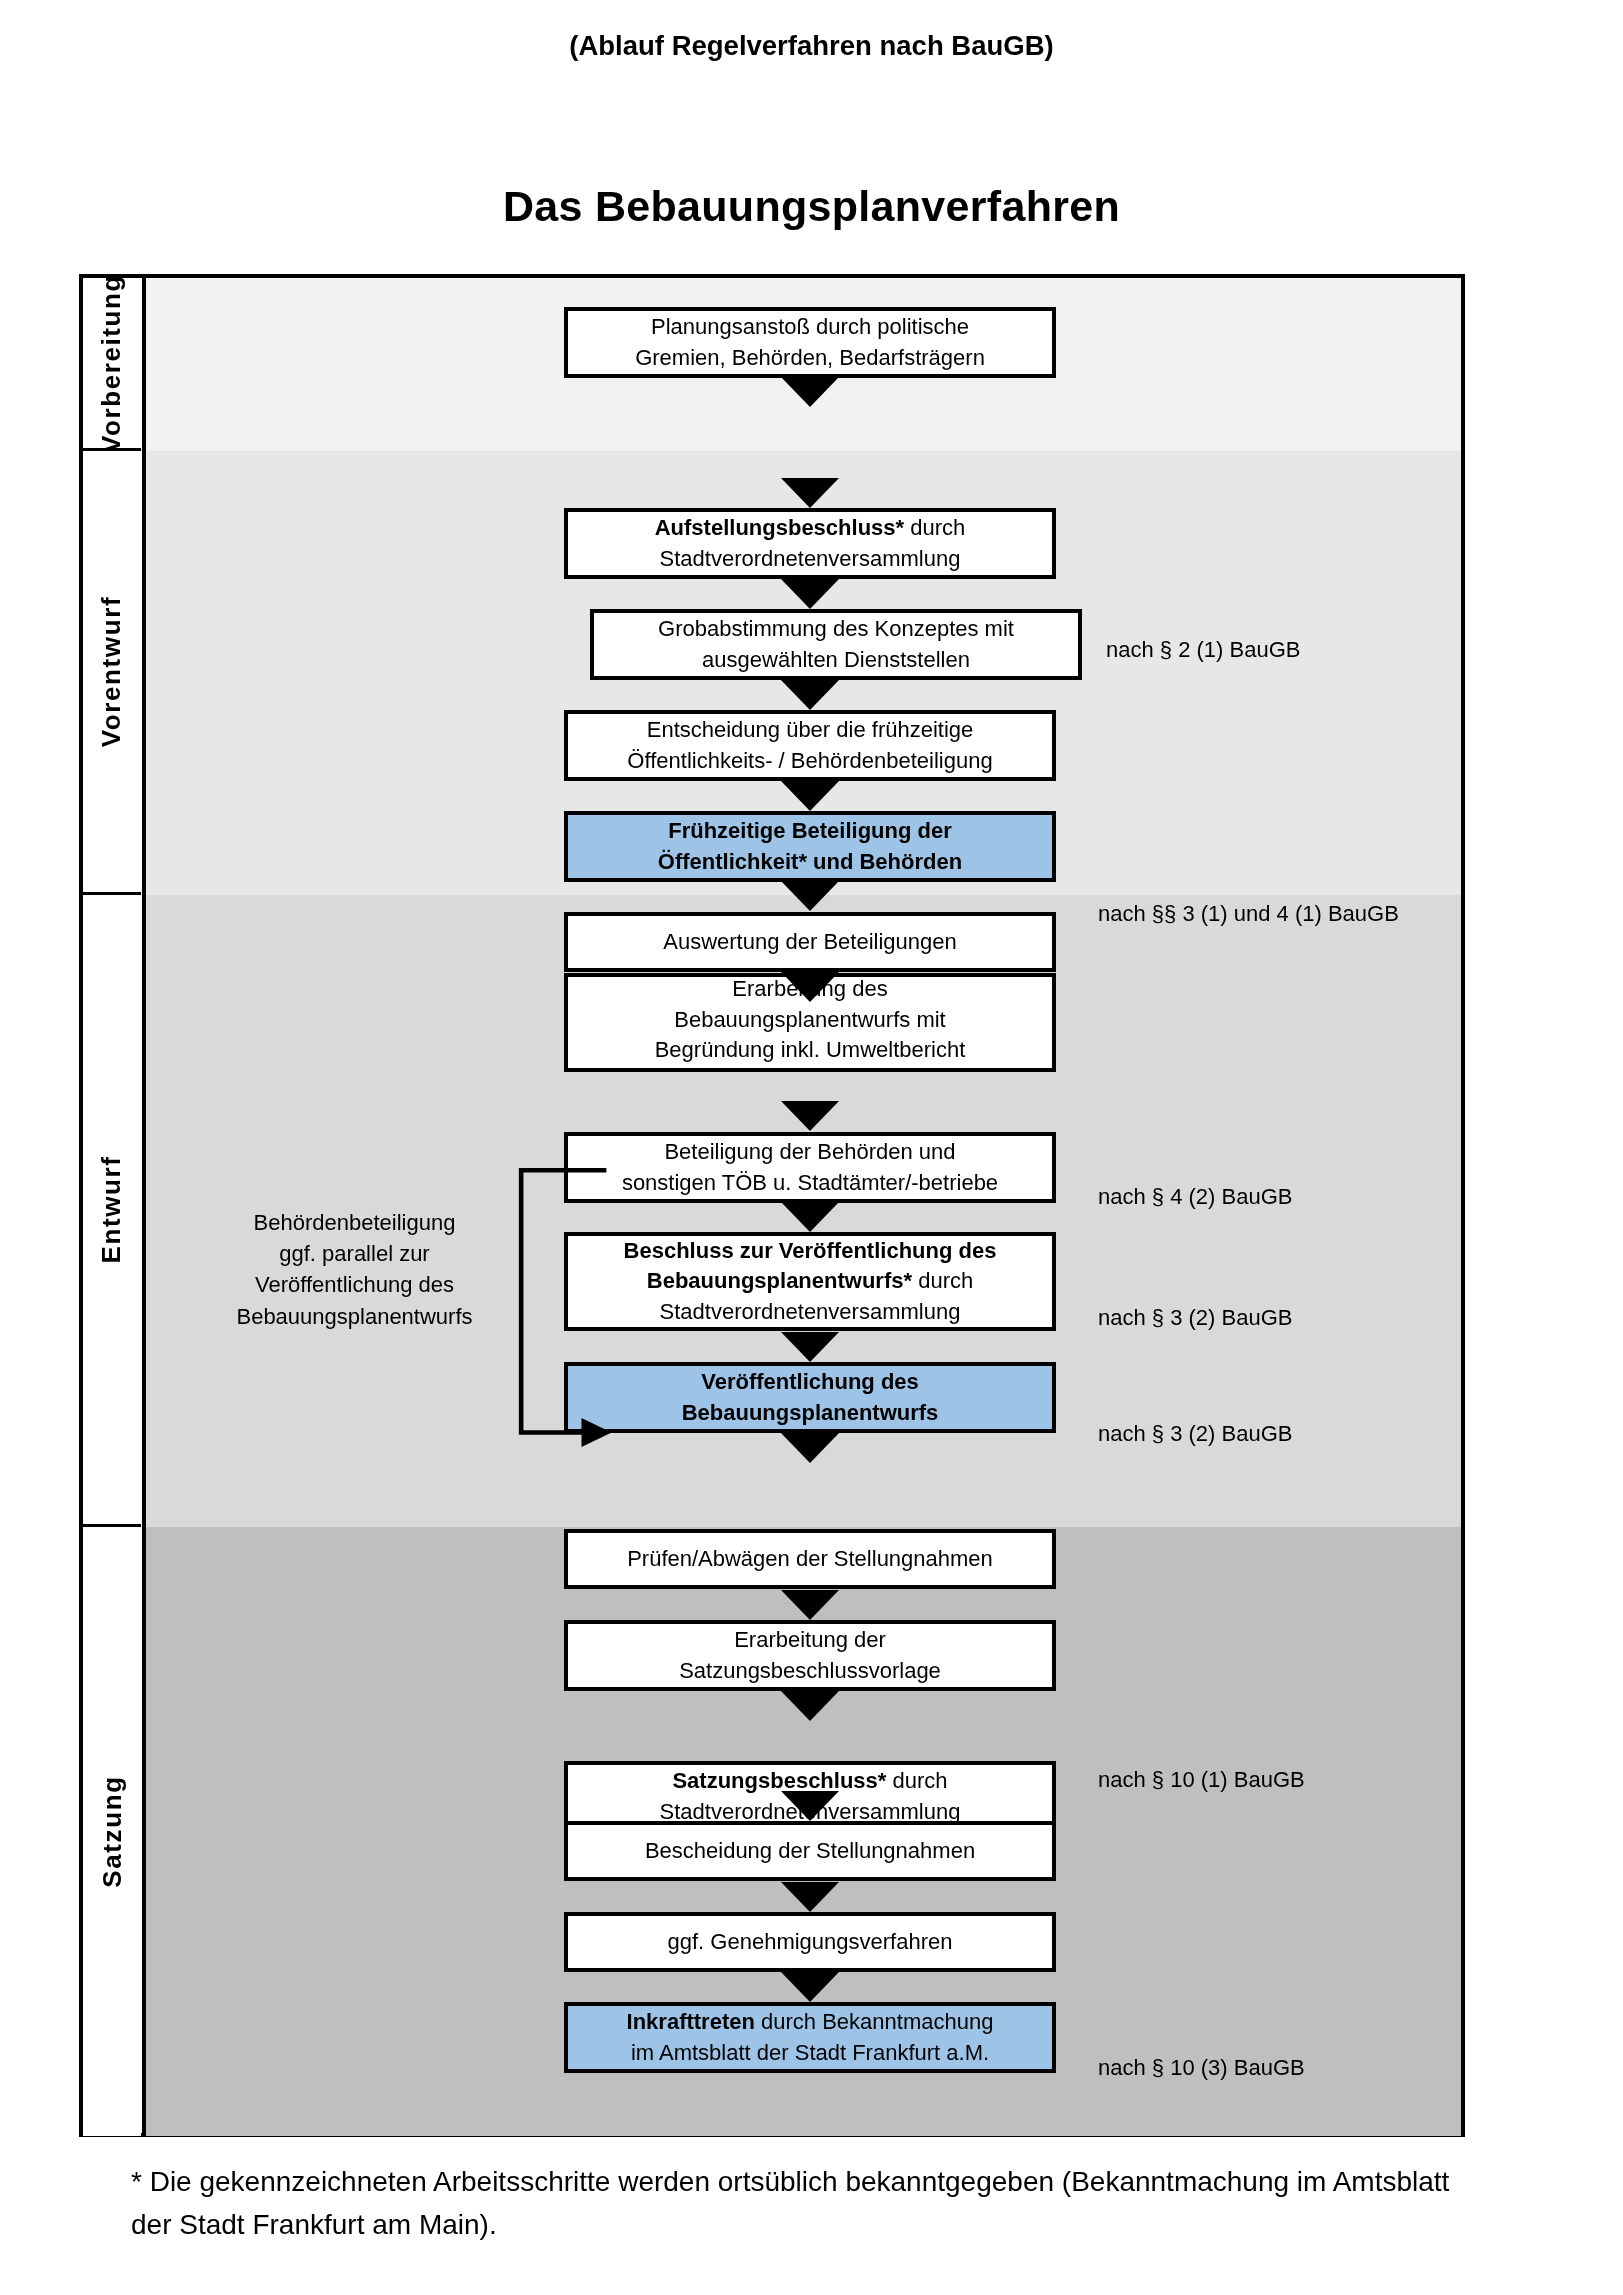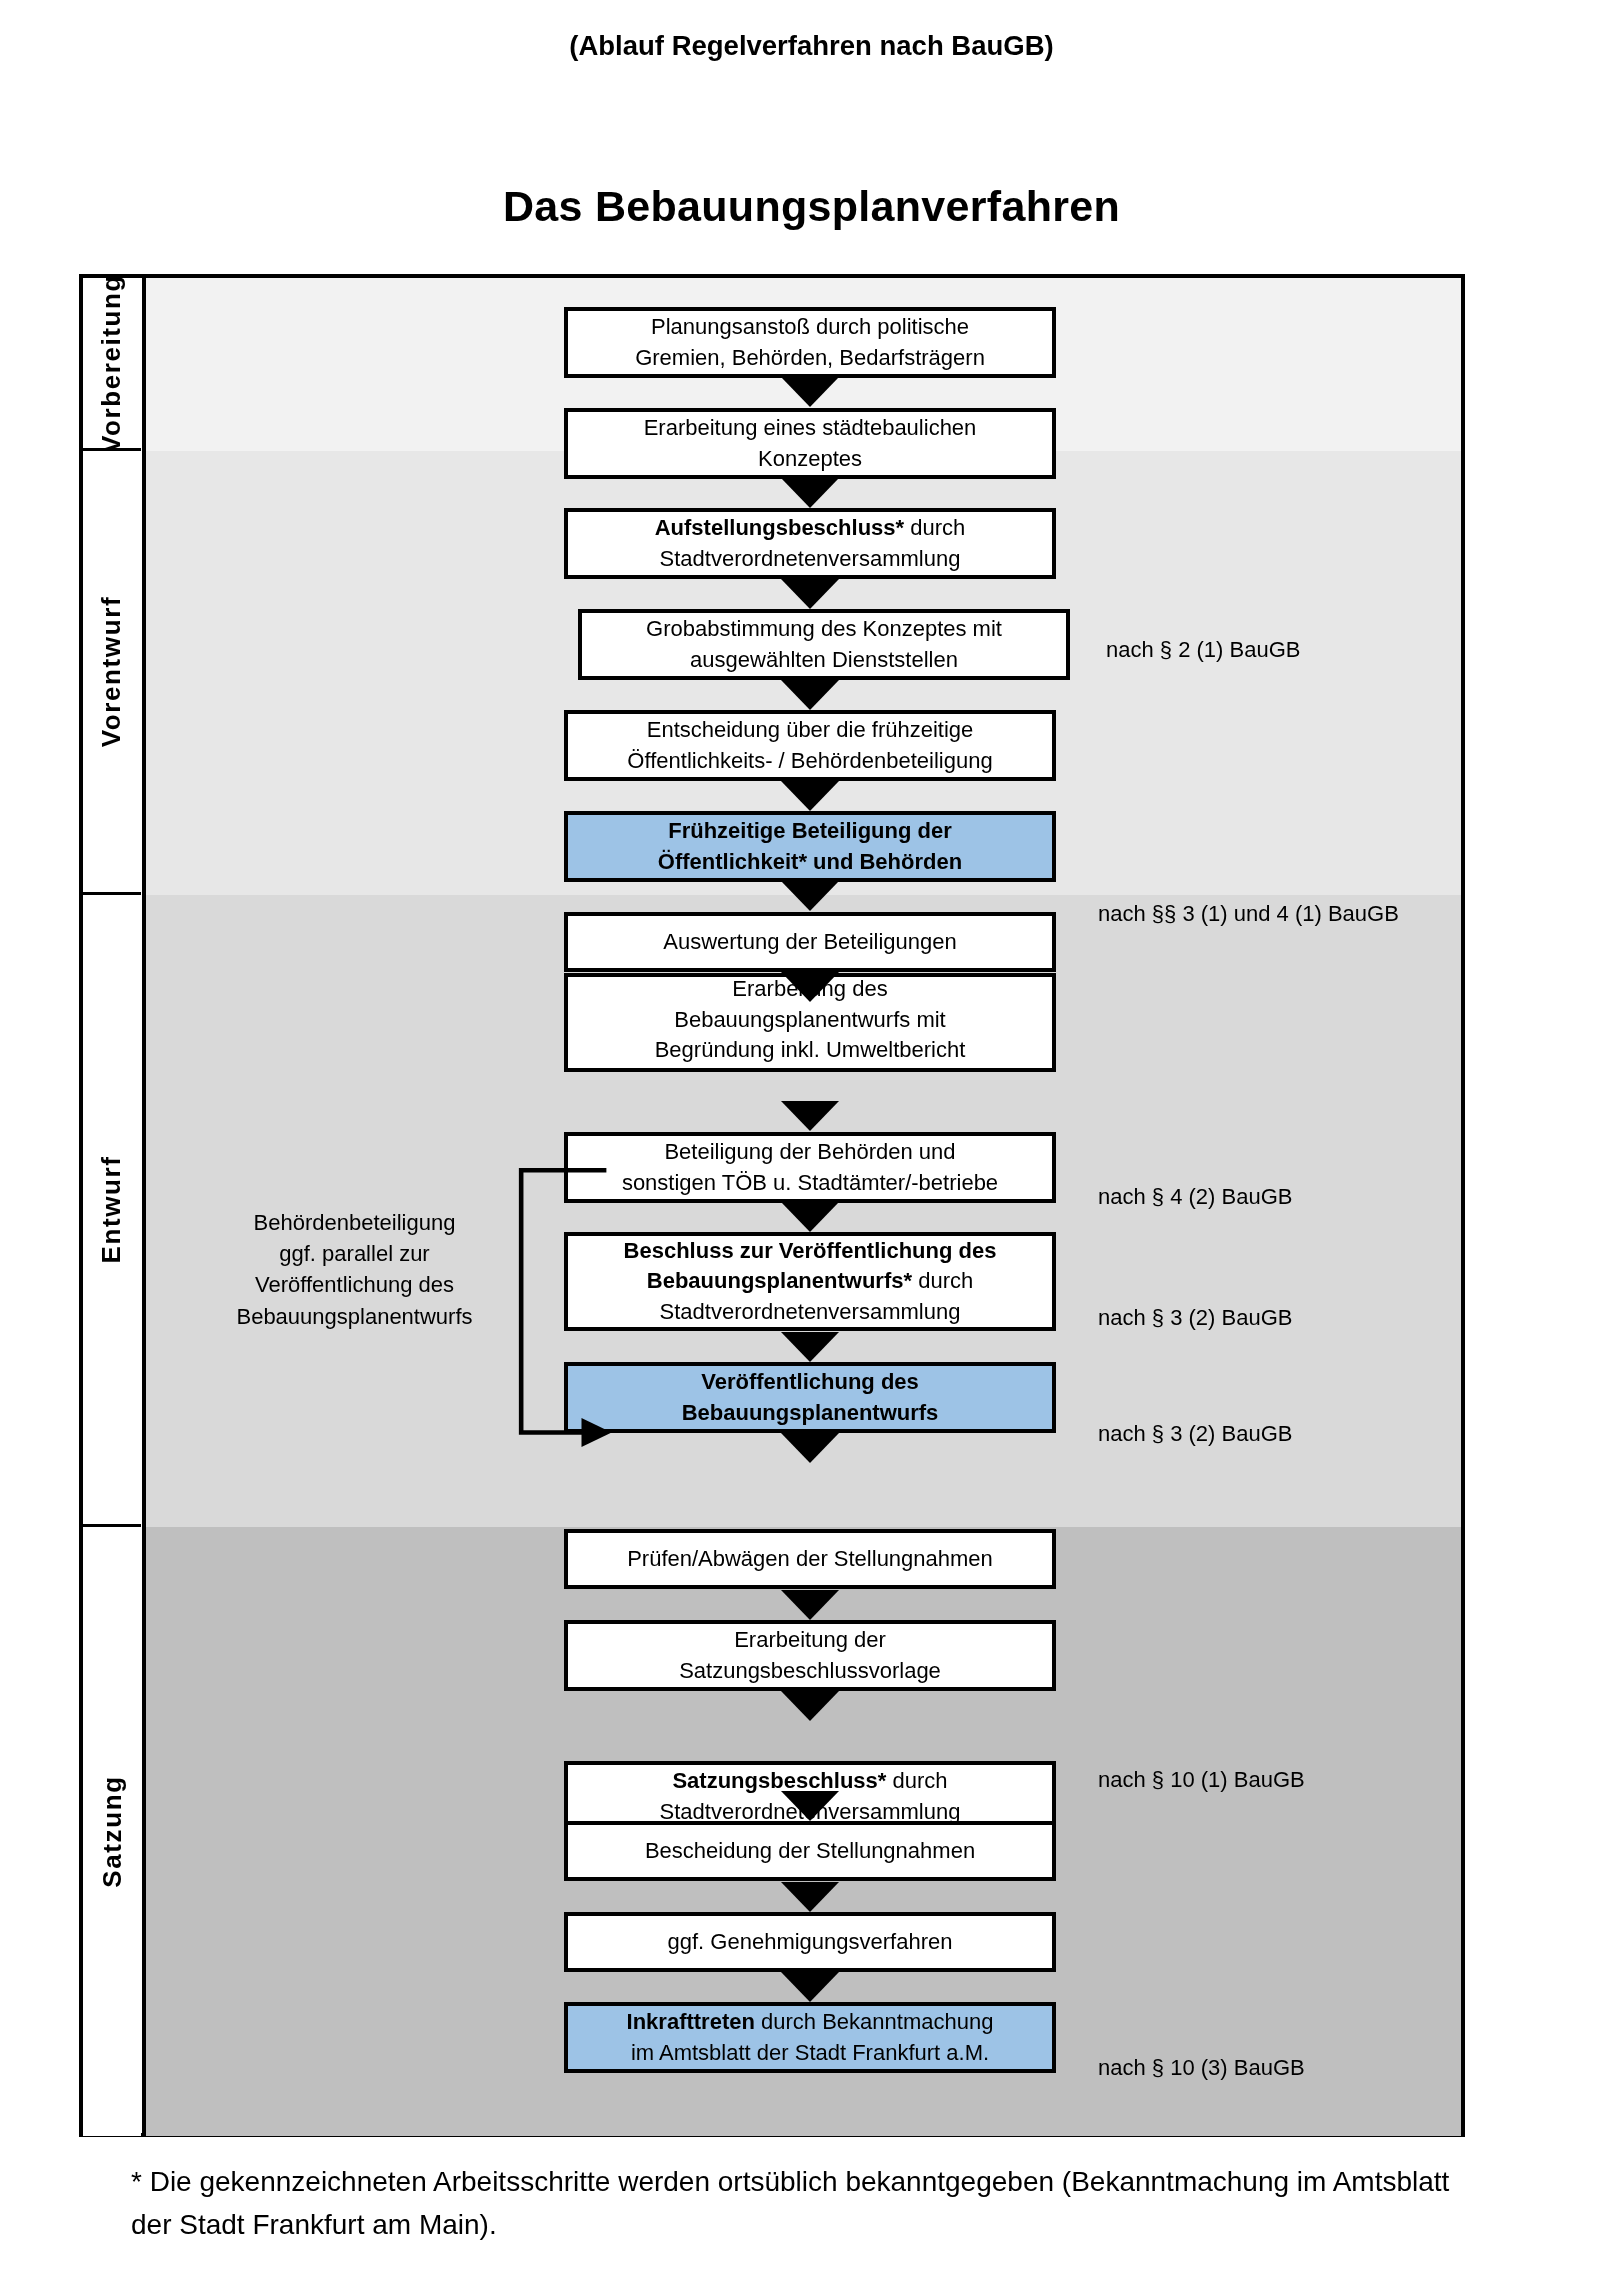--- a/index.html
+++ b/index.html
@@ -190,35 +190,30 @@
     <polygon points="112,386 158,408 112,430" fill="#000000"></polygon>
   </svg>
 
   <div class="flow-box" style="left:481px;top:29px;height:71px;">
     <span>
       <span>Planungsanstoß durch politische</span><br><span>Gremien, Behörden, Bedarfsträgern</span>
     </span>
   </div>
   <div class="arrow-down" style="left:698px;top:99px;"></div>
 
-  <div class="flow-box" style="left:481px;top:130px;height:71px;">
-    <span>
-      <span>Erarbeitung eines städtebaulichen</span><br><span>Konzeptes</span>
-    </span>
-  </div>
   <div class="arrow-down" style="left:698px;top:200px;"></div>
 
   <div class="flow-box" style="left:481px;top:230px;height:71px;">
     <span>
       <b>Aufstellungsbeschluss*</b><span> durch</span><br><span>Stadtverordnetenversammlung</span>
     </span>
   </div>
   <div class="arrow-down" style="left:698px;top:301px;"></div>
 
-  <div class="flow-box" style="left:495px;top:331px;height:71px;justify-content:center;">
+  <div class="flow-box" style="left:507px;top:331px;height:71px;justify-content:center;">
     <span>
       <span>Grobabstimmung des Konzeptes mit</span><br><span>ausgewählten Dienststellen</span>
     </span>
   </div>
   <div class="arrow-down" style="left:698px;top:402px;"></div>
 
   <div class="flow-box" style="left:481px;top:432px;height:71px;">
     <span>
       <span>Entscheidung über die frühzeitige</span><br><span>Öffentlichkeits- / Behördenbeteiligung</span>
     </span>

